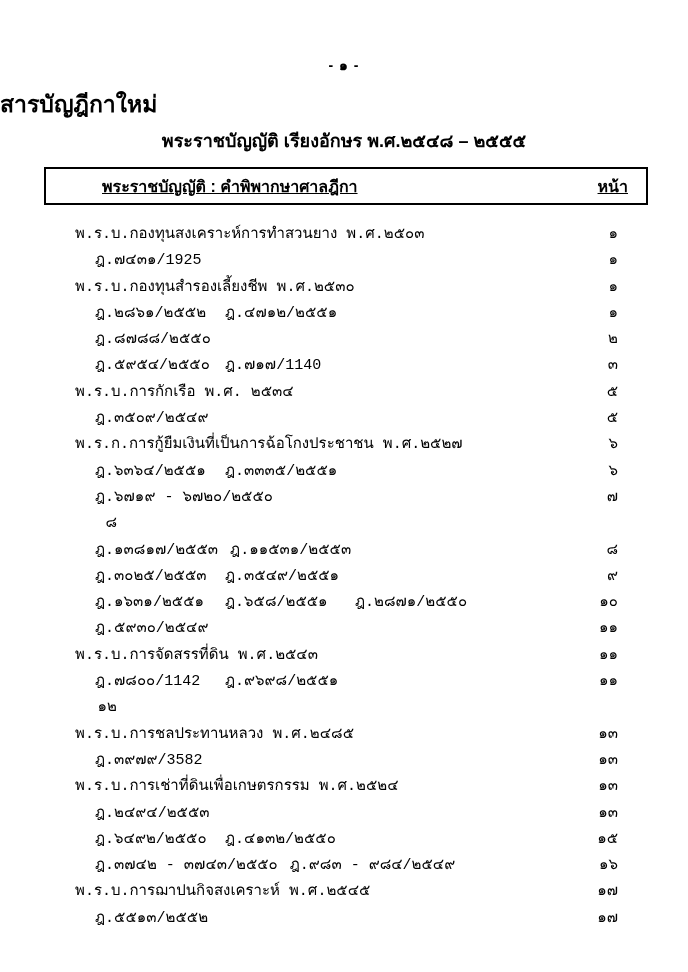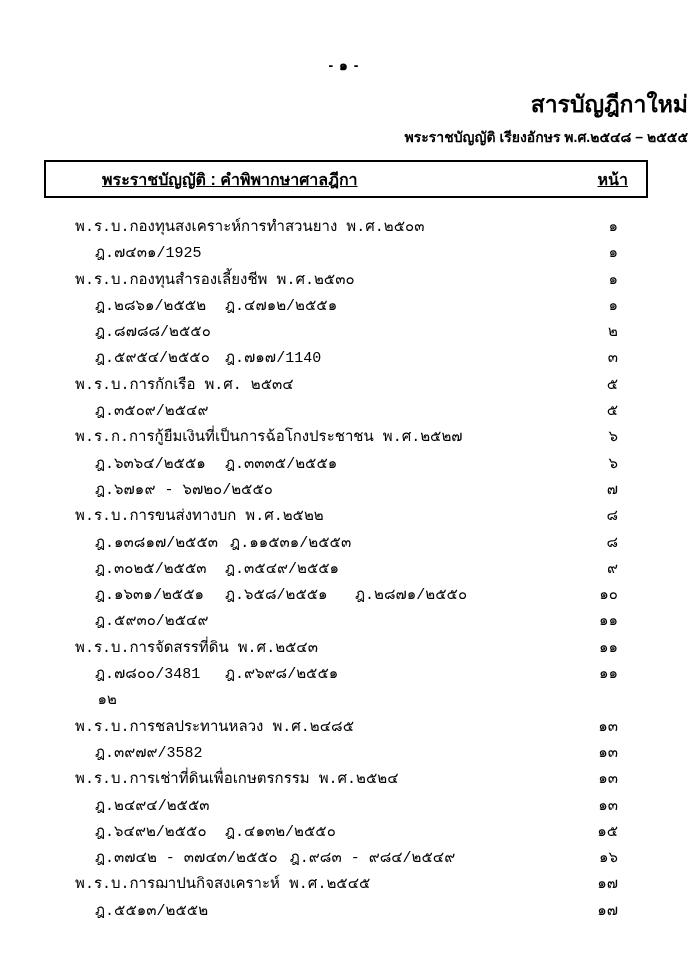--- a/index.html
+++ b/index.html
@@ -18,28 +18,28 @@
   }
   .page-num {
     text-align: center;
     padding-top: 54px;
     font-size: 14px;
     font-weight: bold;
     letter-spacing: 1px;
   }
   .doc-title {
     margin: 10px 0 0 0;
-    text-align: right;
+    text-align: left;
     font-size: 23px;
     font-weight: bold;
   }
   .doc-subtitle {
     margin: 4px 0 0 0;
-    text-align: right;
-    font-size: 14px;
+    text-align: center;
+    font-size: 18px;
     font-weight: bold;
   }
   .header-box {
     box-sizing: border-box;
     margin: 12px 40px 16px 44px;
     border: 2px solid #000000;
     height: 38px;
     display: flex;
     align-items: center;
     justify-content: space-between;
@@ -131,21 +131,20 @@
       </div>
       <div class="row cases">
         <div class="row-text"><span class="cite">ฎ.๖๓๖๔/๒๕๕๑</span><span class="cite">ฎ.๓๓๓๕/๒๕๕๑</span></div>
         <div class="row-page">๖</div>
       </div>
       <div class="row cases">
         <div class="row-text"><span class="cite">ฎ.๖๗๑๙ - ๖๗๒๐/๒๕๕๐</span></div>
         <div class="row-page">๗</div>
       </div>
       <div class="row act">
-        <div class="row-text">พ.ร.บ.การขนส่งทางบก พ.ศ.๒๕๒๒</div>
         <div class="row-page">๘</div>
       </div>
       <div class="row cases">
         <div class="row-text"><span class="cite">ฎ.๑๓๘๑๗/๒๕๕๓</span><span class="cite">ฎ.๑๑๕๓๑/๒๕๕๓</span></div>
         <div class="row-page">๘</div>
       </div>
       <div class="row cases">
         <div class="row-text"><span class="cite">ฎ.๓๐๒๕/๒๕๕๓</span><span class="cite">ฎ.๓๕๔๙/๒๕๕๑</span></div>
         <div class="row-page">๙</div>
       </div>
@@ -155,21 +154,21 @@
       </div>
       <div class="row cases">
         <div class="row-text"><span class="cite">ฎ.๕๙๓๐/๒๕๔๙</span></div>
         <div class="row-page">๑๑</div>
       </div>
       <div class="row act">
         <div class="row-text">พ.ร.บ.การจัดสรรที่ดิน พ.ศ.๒๕๔๓</div>
         <div class="row-page">๑๑</div>
       </div>
       <div class="row cases">
-        <div class="row-text"><span class="cite">ฎ.๗๘๐๐/3481</span><span class="cite">ฎ.๙๖๙๘/๒๕๕๑</span></div>
+        <div class="row-text"><span class="cite">ฎ.๗๘๐๐/1142</span><span class="cite">ฎ.๙๖๙๘/๒๕๕๑</span></div>
         <div class="row-page">๑๑</div>
       </div>
       <div class="row cases">
         <div class="row-page">๑๒</div>
       </div>
       <div class="row act">
         <div class="row-text">พ.ร.บ.การชลประทานหลวง พ.ศ.๒๔๘๕</div>
         <div class="row-page">๑๓</div>
       </div>
       <div class="row cases">

